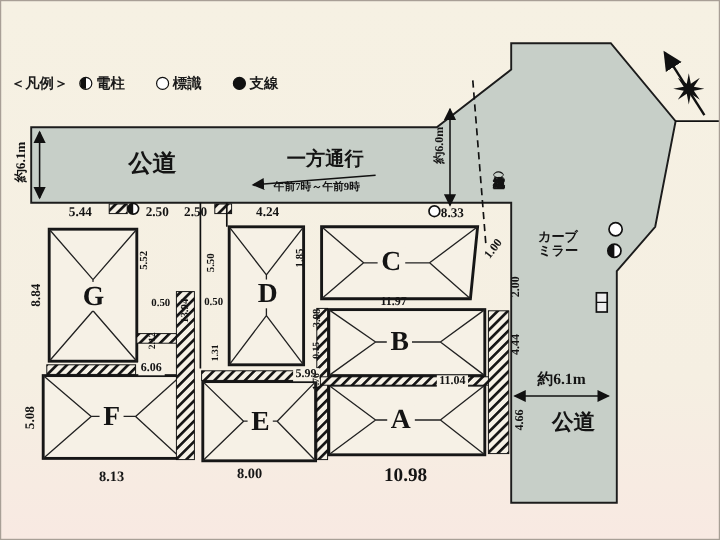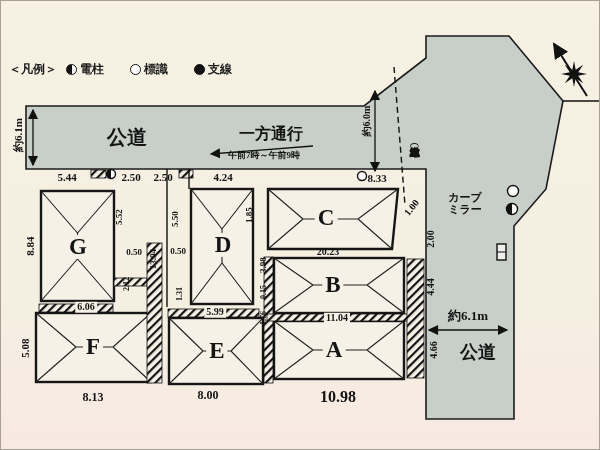--- a/index.html
+++ b/index.html
@@ -35,21 +35,21 @@
   .sym.half-circle{border:1.5px solid #111;border-radius:50%;background:linear-gradient(90deg,#111 0 50%,#fff 50% 100%);}
   .sym.circle{border:1.5px solid #111;border-radius:50%;background:#fff;}
   .sym.dot{border:1.5px solid #111;border-radius:50%;background:#111;}
   .sym.hatch{width:15px;height:9px;border:1px solid #111;background:repeating-linear-gradient(45deg,#111 0 1.5px,#f6f1e6 1.5px 4px);}
   #labels{position:absolute;left:0;top:0;width:600px;height:450px;pointer-events:none;}
   .ann{
     position:absolute;color:#141414;font-family:"Liberation Serif",serif;
     font-weight:700;white-space:pre;line-height:1.05;text-align:center;
   }
   .ann.lotbg{background:var(--lot);padding:0 3px;}
-  .ann.bandbg{background:var(--lot);padding:0 2px;}
+  .ann.bandbg{background:var(--lot);padding:0 2px;margin-left:40px;}
 </style>
 </head>
 <body>
 
 <div class="page">
 
   <svg class="plan-svg" width="600" height="450" viewBox="0 0 600 450">
     <defs>
       <pattern id="hatch" width="6" height="6" patternUnits="userSpaceOnUse" patternTransform="rotate(45)">
         <rect width="6" height="6" fill="#f6f1e6"></rect>
@@ -134,21 +134,21 @@
       <line x1="496" y1="251" x2="505" y2="251" stroke="#111" stroke-width="1"></line>
     </g>
   </svg>
 
   <div id="labels">
       <div class="ann" style="left: 66px; top: 177px; font-size: 11px; transform: translate(-50%, -50%);">5.44</div>
       <div class="ann" style="left: 130px; top: 177px; font-size: 11px; transform: translate(-50%, -50%);">2.50</div>
       <div class="ann" style="left: 162px; top: 177px; font-size: 11px; transform: translate(-50%, -50%);">2.50</div>
       <div class="ann" style="left: 222px; top: 177px; font-size: 11px; transform: translate(-50%, -50%);">4.24</div>
       <div class="ann" style="left: 340px; top: 178px; font-size: 11px; transform: translate(-50%, -50%); margin-left: 36px;">8.33</div>
-      <div class="ann" style="left: 327px; top: 251px; font-size: 10px; transform: translate(-50%, -50%);">20.23</div>
+      <div class="ann" style="left: 327px; top: 251px; font-size: 10px; transform: translate(-50%, -50%);">11.97</div>
       <div class="ann bandbg" style="left: 336px; top: 317px; font-size: 10px; transform: translate(-50%, -50%);">11.04</div>
       <div class="ann" style="left: 337px; top: 396px; font-size: 16px; transform: translate(-50%, -50%);">10.98</div>
       <div class="ann" style="left: 207px; top: 394px; font-size: 12px; transform: translate(-50%, -50%);">8.00</div>
       <div class="ann" style="left: 92px; top: 396px; font-size: 12px; transform: translate(-50%, -50%);">8.13</div>
       <div class="ann bandbg" style="left: 85px; top: 306px; font-size: 10px; transform: translate(-50%, -50%);">6.06</div>
       <div class="ann bandbg" style="left: 214px; top: 311px; font-size: 10px; transform: translate(-50%, -50%);">5.99</div>
       <div class="ann" style="left: 30px; top: 245px; font-size: 11px; transform: translate(-50%, -50%) rotate(-90deg);">8.84</div>
       <div class="ann" style="left: 25px; top: 347px; font-size: 11px; transform: translate(-50%, -50%) rotate(-90deg);">5.08</div>
       <div class="ann" style="left: 119px; top: 216px; font-size: 9px; transform: translate(-50%, -50%) rotate(-90deg);">5.52</div>
       <div class="ann" style="left: 153px; top: 258px; font-size: 9px; transform: translate(-50%, -50%) rotate(-90deg);">13.94</div>

